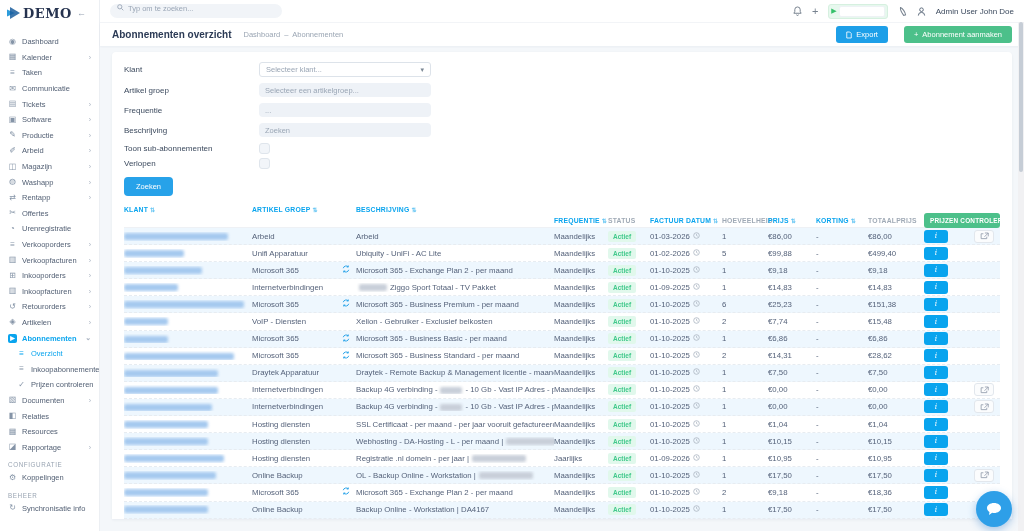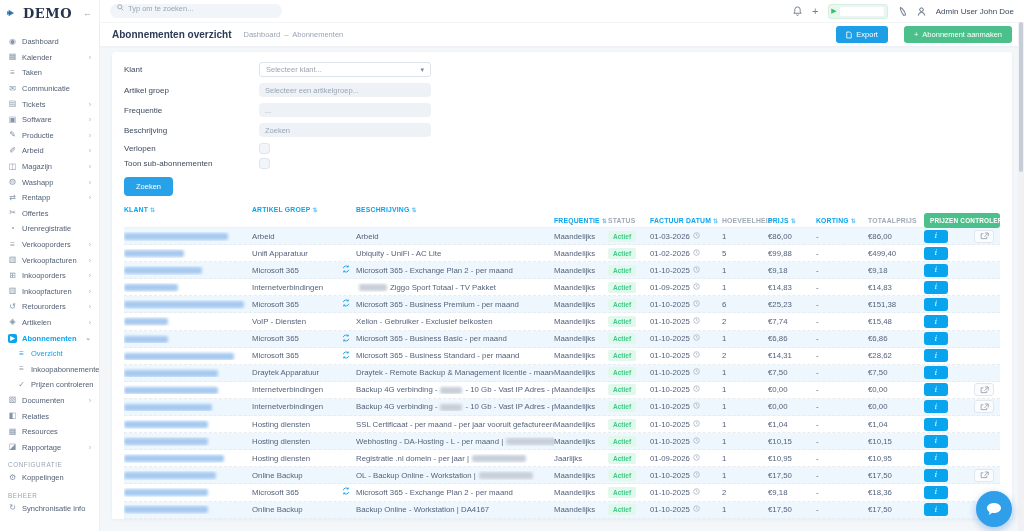--- a/index.html
+++ b/index.html
@@ -2,21 +2,21 @@
 <html><head>
 <meta charset="utf-8">
 <style>
   * { box-sizing: border-box; margin: 0; padding: 0; }
   html,body { width:1024px; height:531px; overflow:hidden;
     font-family:"Liberation Sans", sans-serif; background:#f4f7fa; }
   .app { display:flex; width:1024px; height:531px; }
 
   
   .sidebar { width:100px; min-width:100px; background:#fff; border-right:1px solid #eceff3; height:531px; overflow:hidden; }
-  .logo-row { height:26px; display:flex; align-items:center; padding:0 7px; gap:9px; }
+  .logo-row { height:26px; display:flex; align-items:center; padding:0 7px; gap:3px; }
   .logo-text { font-family:"DejaVu Serif", serif; font-weight:bold; font-size:13px; letter-spacing:.5px; color:#25324e; }
   .collapse { color:#97a2b2; font-size:9px; margin-left:2px; }
   .nav { padding-top:8px; }
   .nav-item { display:flex; align-items:center; height:15.6px; padding:0 8px; gap:5px; font-size:7.5px; color:#546175; cursor:default; white-space:nowrap; }
   .nav-item .ic { width:9px; min-width:9px; color:#8594a7; font-size:8px; line-height:8px; text-align:center; }
   .nav-item .chev { margin-left:auto; font-size:7px; color:#a8b2c0; }
   .nav-item.active { color:#09a4ee; font-weight:bold; }
   .nav-item.active .ic { background:#09a4ee; color:#fff; border-radius:2px; font-size:6px; line-height:9px; height:9px; }
   .nav-item.sub { padding-left:17px; font-weight:normal; }
   .nav-item.sub.active .ic { background:transparent; color:#09a4ee; font-size:8px; }
@@ -299,25 +299,25 @@
         </div>
         <div class="f-row">
           <span class="f-label">Frequentie</span>
           <input class="f-input" placeholder="..." style="">
         </div>
         <div class="f-row">
           <span class="f-label">Beschrijving</span>
           <input class="f-input" placeholder="Zoeken" style="">
         </div>
         <div class="f-row tight">
+          <span class="f-label">Toon sub-abonnementen</span>
+          <span class="f-check"></span>
+        </div>
+        <div class="f-row tight">
           <span class="f-label">Verlopen</span>
-          <span class="f-check"></span>
-        </div>
-        <div class="f-row tight">
-          <span class="f-label">Toon sub-abonnementen</span>
           <span class="f-check"></span>
         </div>
         <button class="btn-zoeken">Zoeken</button>
 
         
         <div class="grid thead" id="table-head">
             <div class="th" style="grid-column: 1;">KLANT<span class="arr">⇅</span></div>
             <div class="th" style="grid-column: 2;">ARTIKEL GROEP<span class="arr">⇅</span></div>
             <div class="th" style="grid-column: 4 / span 2;">BESCHRIJVING<span class="arr">⇅</span></div>
             <div class="th" style="grid-column: 5;">FREQUENTIE<span class="arr">⇅</span></div>

